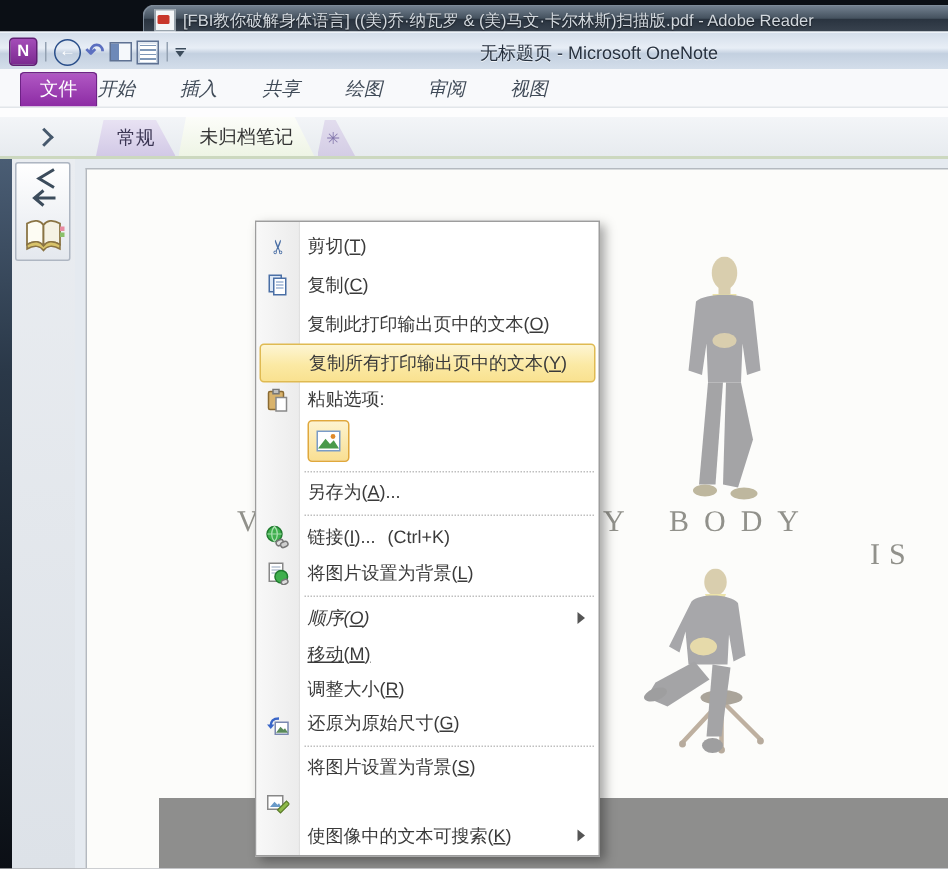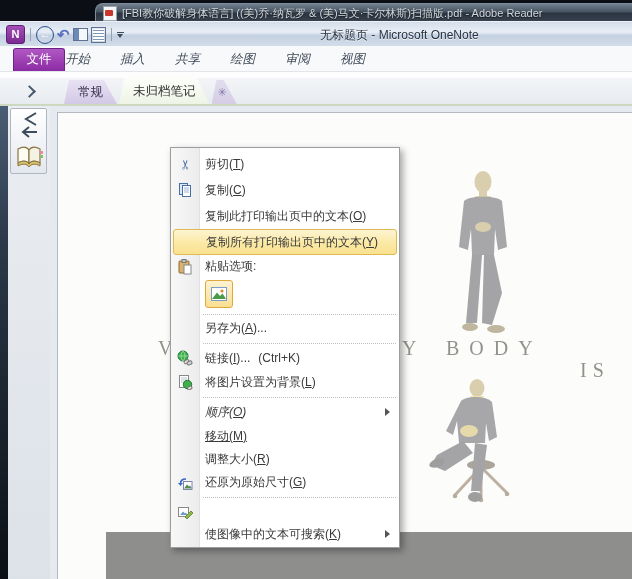--- a/index.html
+++ b/index.html
@@ -331,20 +331,23 @@
       <path d="M7,13.5 L10,9.5 L12,11.5 L13,10.5 L15,13.5 Z" fill="#5a8a5a"></path>
       <path d="M9,4 C5,4 3.5,5.5 3.5,9" stroke="#3a66c8" stroke-width="1.6" fill="none"></path>
       <path d="M1,8 L3.5,11 L6,8 Z" fill="#3a66c8"></path>
     </svg>
       </span>
     <span><span>还原为原始尺寸(</span><span class="key">G</span><span>)</span></span>
   </div>
 
   <div class="msep"></div>
 
+  <div class="mi" style="height:23px;">
+    <span><span>将图片设置为背景(</span><span class="key">S</span><span>)</span></span>
+  </div>
 
   <div class="mi" style="height:23px;">
     <span class="mic">
         <svg width="16" height="16" viewBox="0 0 16 16">
       <rect x="1.5" y="3.5" width="10" height="9" fill="#fff" stroke="#888"></rect>
       <path d="M3,11 L6,7.5 L8,9.5 L9,8.5 L10.5,11 Z" fill="#6a9ac8"></path>
       <path d="M8,13 L14,7 L16,9 L10,15 Z" fill="#8fba4a" stroke="#5a7a2a" stroke-width=".8"></path>
     </svg>
       </span>
   </div>

